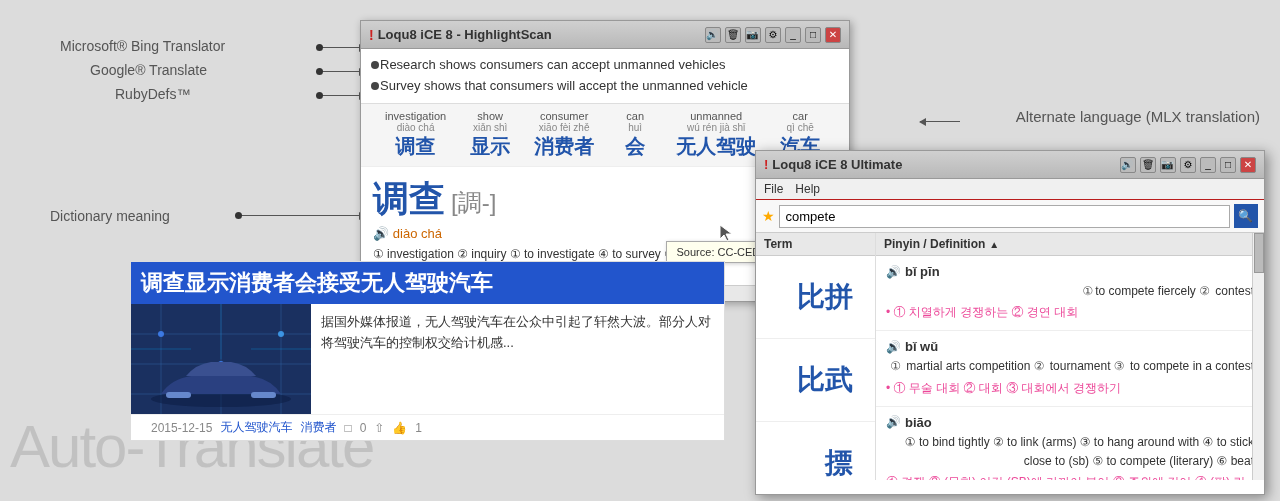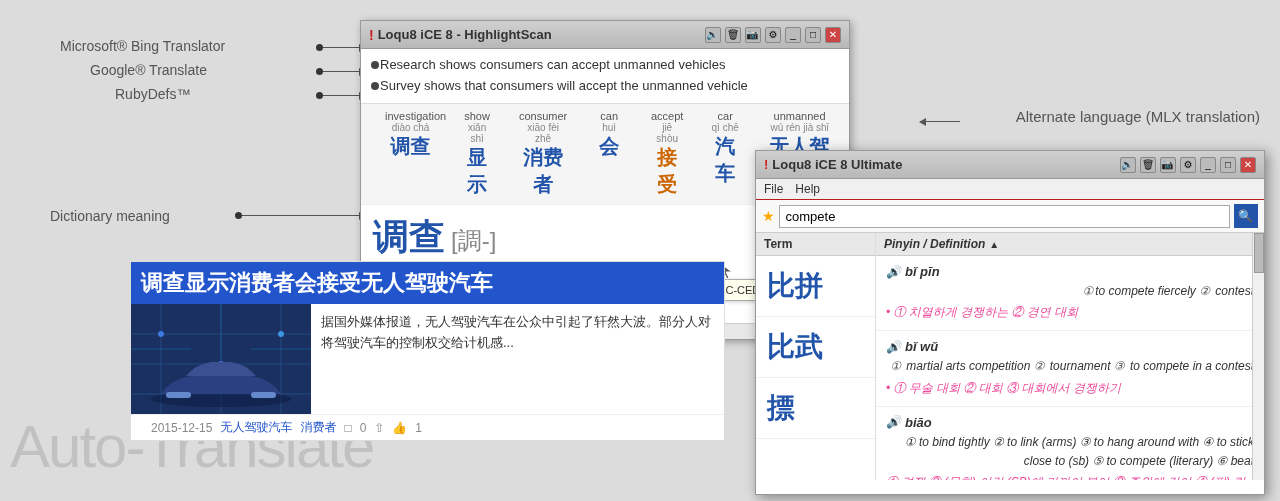--- a/index.html
+++ b/index.html
@@ -317,43 +317,42 @@
     .ult-col-term {
       width: 120px;
       border-right: 1px solid #ddd;
       flex-shrink: 0;
       overflow-y: auto;
     }
     .ult-col-def {
       flex: 1;
       overflow-y: auto;
       position: relative;
-      font-style: italic;
     }
     .ult-col-header {
       background: #e8e8e8;
       padding: 4px 8px;
       font-size: 12px;
       font-weight: bold;
       color: #333;
       border-bottom: 1px solid #ccc;
       display: flex;
       align-items: center;
       gap: 4px;
       position: sticky;
       top: 0;
     }
     .ult-sort-arrow {
       font-size: 10px;
     }
 
     .ult-term-row {
-      padding: 11px;
+      padding: 22px;
       border-bottom: 1px solid #eee;
-      text-align: left;
+      text-align: right;
       cursor: pointer;
     }
     .ult-term-zh {
       font-size: 28px;
       color: #2255aa;
       font-weight: bold;
     }
 
     .ult-def-row {
       padding: 8px 10px;
@@ -504,33 +503,28 @@
       <div class="hs-word-en">consumer</div>
       <div class="hs-word-pinyin">xiāo fèi zhě</div>
       <div class="hs-word-zh">消费者</div>
     </div>
     <div class="hs-word">
       <div class="hs-word-en">can</div>
       <div class="hs-word-pinyin">huì</div>
       <div class="hs-word-zh">会</div>
     </div>
     <div class="hs-word">
-      <div class="hs-word-en">accept</div>
-      <div class="hs-word-pinyin">jiē shòu</div>
-      <div class="hs-word-zh orange">接受</div>
+      <div class="hs-word-en">unmanned</div>
+      <div class="hs-word-pinyin">wú rén jià shǐ</div>
+      <div class="hs-word-zh">无人驾驶</div>
     </div>
     <div class="hs-word">
       <div class="hs-word-en">car</div>
       <div class="hs-word-pinyin">qì chē</div>
       <div class="hs-word-zh">汽车</div>
-    </div>
-    <div class="hs-word">
-      <div class="hs-word-en">unmanned</div>
-      <div class="hs-word-pinyin">wú rén jià shǐ</div>
-      <div class="hs-word-zh">无人驾驶</div>
     </div>
   </div>
 
   <div class="hs-char-area">
     <div style="display:flex;align-items:baseline;gap:6px;">
       <span class="hs-char-main">调查</span>
       <span class="hs-char-bracket">[調-]</span>
     </div>
     <div class="hs-char-pinyin">
       🔊 <span>diào </span><span style="color:#cc6600;">chá</span>

